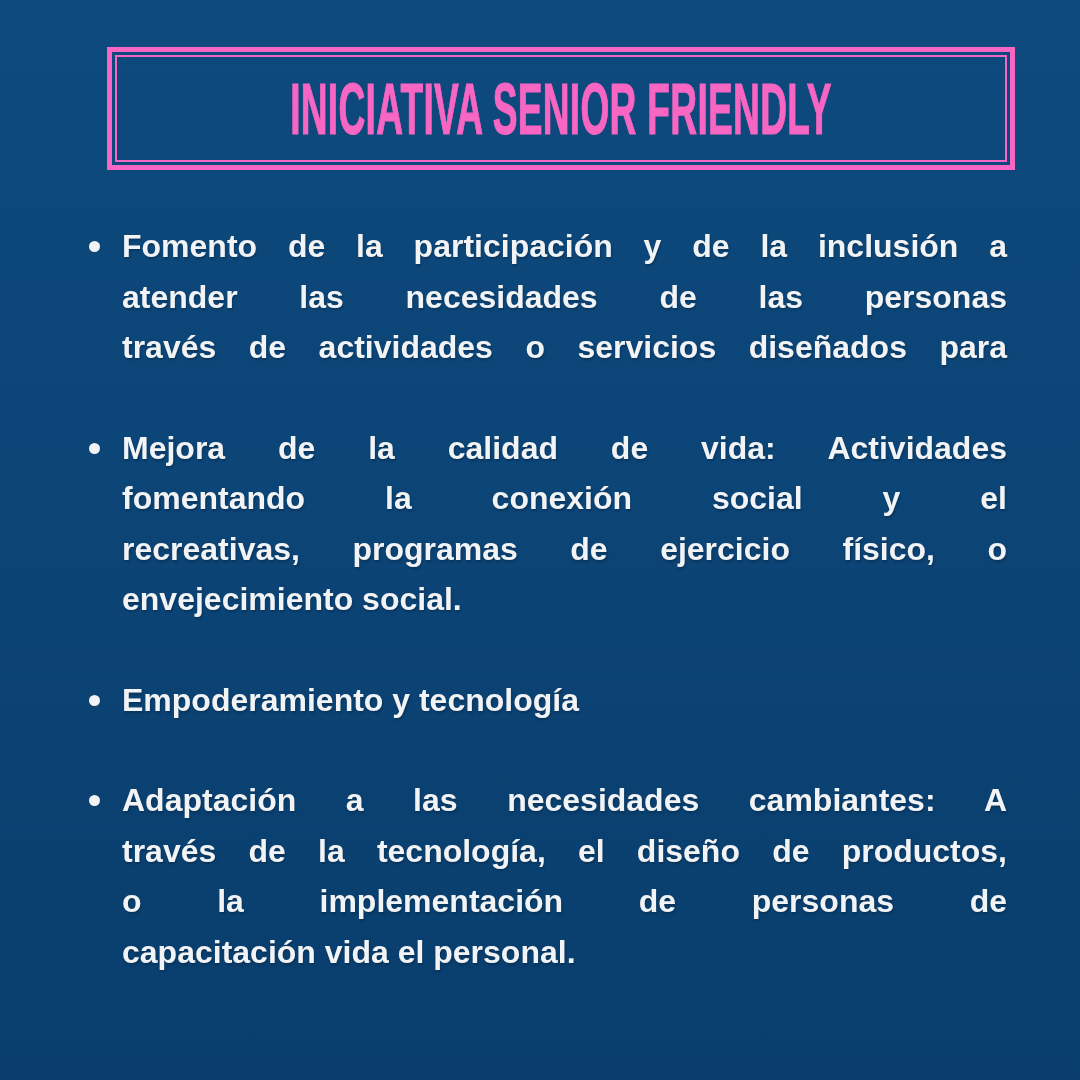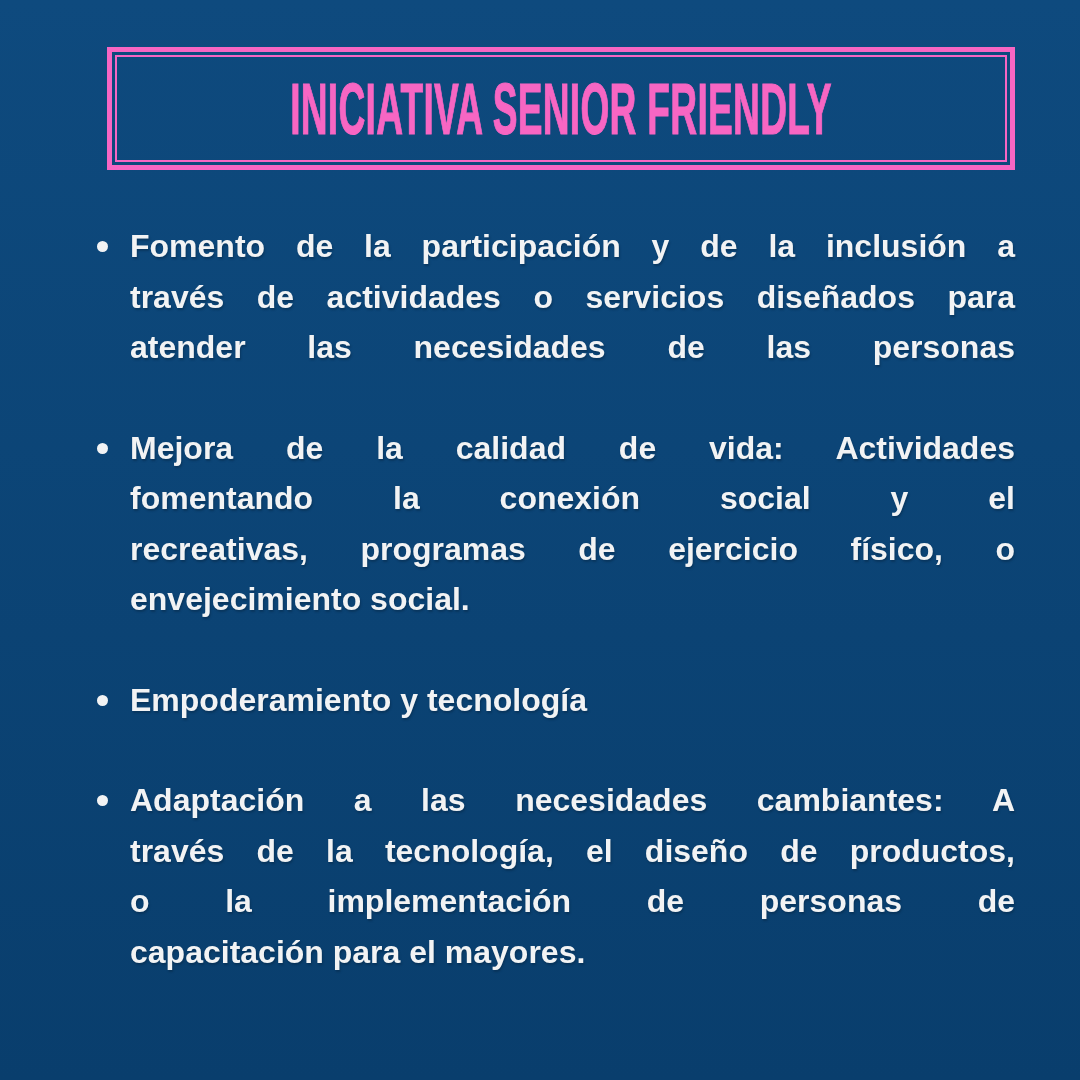--- a/index.html
+++ b/index.html
@@ -51,21 +51,21 @@
     color: var(--accent-pink);
     -webkit-text-stroke: 1px var(--accent-pink);
     letter-spacing: 0.5px;
     transform: scale(0.58, 1.12);
     transform-origin: center center;
   }
 
   
   ul.bullets {
     position: absolute;
-    left: 95px; top: 221px;
+    left: 87px; top: 221px;
     width: 920px;
     margin: 0; padding: 0;
     list-style: none;
   }
   ul.bullets li {
     position: relative;
     padding-left: 35px;
     margin: 0 0 50px 0;
     color: var(--text);
     font-size: 32px;
@@ -99,40 +99,40 @@
         <span class="squeeze">INICIATIVA SENIOR FRIENDLY</span>
       </h1>
     </div>
   </div>
 
   <ul class="bullets">
 
     <li>
       <span class="dot"></span>
       <div class="line jl">Fomento de la participación y de la inclusión a</div>
+      <div class="line jl">atender las necesidades de las personas</div>
       <div class="line jl">través de actividades o servicios diseñados para</div>
-      <div class="line jl">atender las necesidades de las personas</div>
     </li>
 
     <li>
       <span class="dot"></span>
       <div class="line jl">Mejora de la calidad de vida: Actividades</div>
       <div class="line jl">fomentando la conexión social y el</div>
       <div class="line jl">recreativas, programas de ejercicio físico, o</div>
       <div class="line">envejecimiento social.</div>
     </li>
 
     <li>
       <span class="dot"></span>
       <div class="line">Empoderamiento y tecnología</div>
     </li>
 
     <li>
       <span class="dot"></span>
       <div class="line jl">Adaptación a las necesidades cambiantes: A</div>
       <div class="line jl">través de la tecnología, el diseño de productos,</div>
       <div class="line jl">o la implementación de personas de</div>
-      <div class="line">capacitación para el mayores.</div>
+      <div class="line">capacitación vida el personal.</div>
     </li>
 
   </ul>
 
 </div>
 
 </body></html>

